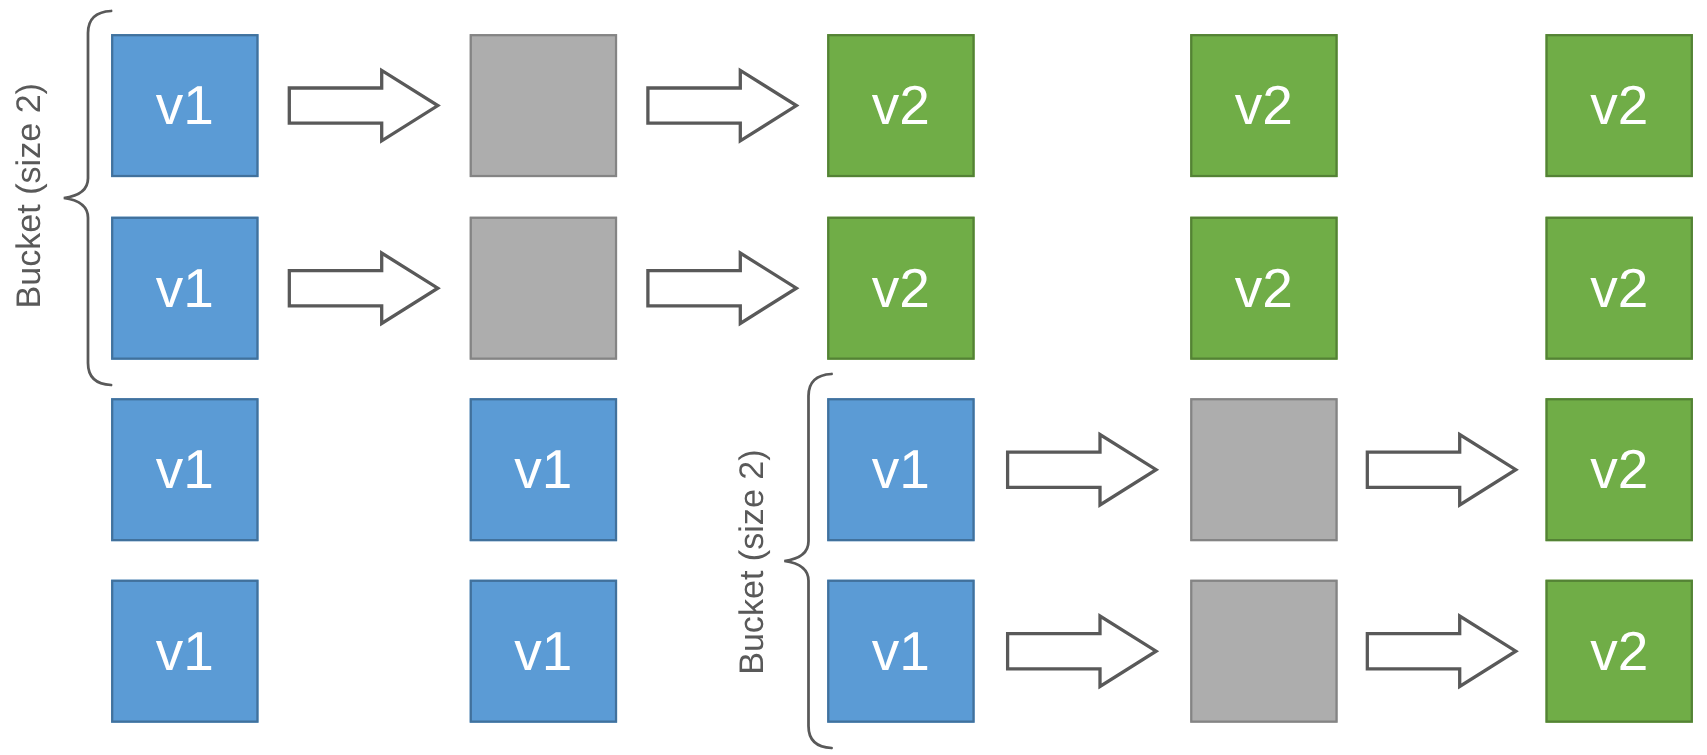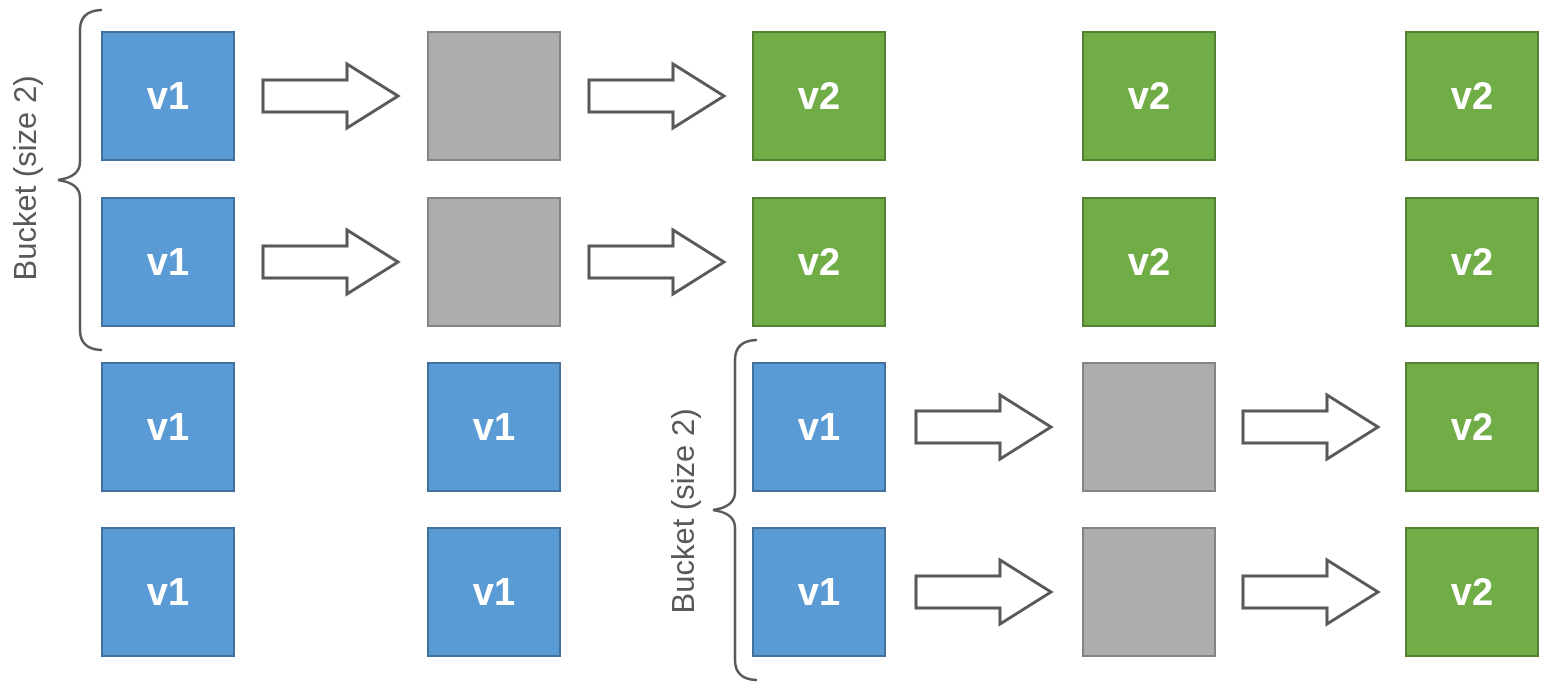--- a/index.html
+++ b/index.html
@@ -14,24 +14,23 @@
     height: 686px;
     background: var(--background, #ffffff);
     overflow: hidden;
   }
   .cell {
     position: absolute;
     box-sizing: border-box;
     display: flex;
     align-items: center;
     justify-content: center;
-    font-size: 38px;
+    font-size: 50px;
     color: #ffffff;
     user-select: none;
-    font-weight: bold;
   }
   .cell.v1 {
     background: var(--v1-fill, #5B9BD5);
     border: 2px solid var(--v1-border, #41719C);
   }
   .cell.empty {
     background: var(--empty-fill, #ADADAD);
     border: 2px solid var(--empty-border, #848484);
   }
   .cell.v2 {

